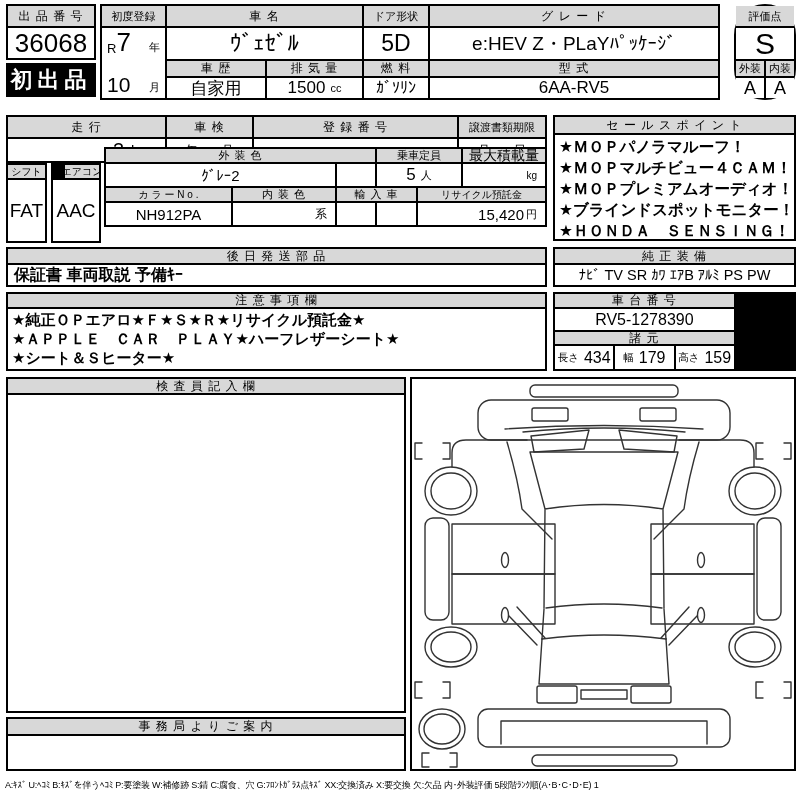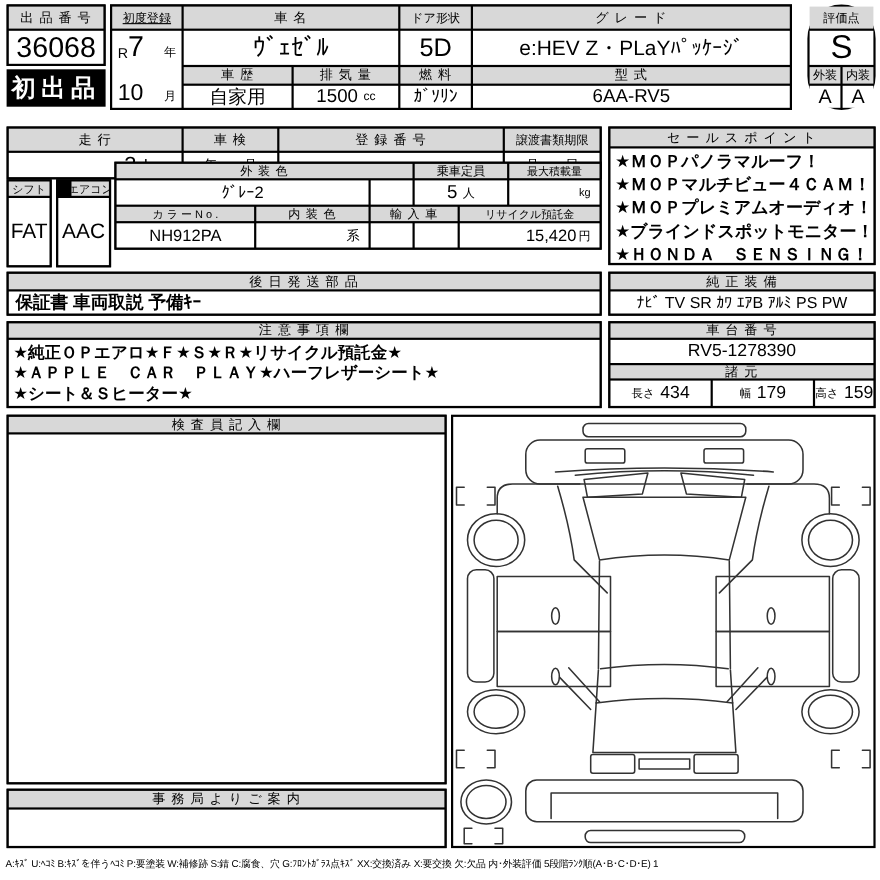--- a/index.html
+++ b/index.html
@@ -31,21 +31,21 @@
 
 <div id="sheet">
 
   <div class="grp" style="left:6px;top:4px;width:90px;height:56px;grid-template-columns:1fr;grid-template-rows:20px 1fr;">
     <div class="c h">出 品 番 号</div>
     <div class="c" style="font-size:26px;">36068</div>
   </div>
   <div class="badge">初出品</div>
 
   <div class="grp" style="left:100px;top:4px;width:620px;height:96px;grid-template-columns:63px 98px 95px 64px 1fr;grid-template-rows:20px 31px 15px 1fr;">
-    <div class="c h" style="grid-area:1/1/2/2;font-size:11px;letter-spacing:0;text-decoration:underline;">初度登録</div>
+    <div class="c h" style="grid-area:1/1/2/2;font-size:11px;letter-spacing:0;">初度登録</div>
     <div class="c h" style="grid-area:1/2/2/4;">車 名</div>
     <div class="c h" style="grid-area:1/4/2/5;font-size:11px;letter-spacing:0;">ドア形状</div>
     <div class="c h" style="grid-area:1/5/2/6;">グ レ ー ド</div>
 
     <div class="c regcell" style="grid-area:2/1/5/2;">
       <div class="regrow">
         <span style="font-size:13px;line-height:1;"><span>R</span></span>
         <span style="font-size:26px;line-height:1;margin-right:auto;">7</span>
         <span class="unit">年</span>
       </div>
@@ -100,21 +100,21 @@
     <div class="c" style="font-size:19px;">FAT</div>
   </div>
   <div class="grp" style="left:51px;top:163px;width:50px;height:80px;grid-template-columns:1fr;grid-template-rows:13px 1fr;">
     <div class="c h" style="font-size:10px;letter-spacing:0;margin-left:12px;">エアコン</div>
     <div class="c" style="font-size:19px;">AAC</div>
   </div>
 
   <div class="grp" style="left:104px;top:147px;width:443px;height:80px;grid-template-columns:125px 102px 38px 39px 43px 1fr;grid-template-rows:13px 22px 13px 1fr;">
     <div class="c h" style="grid-area:1/1/2/4;font-size:11px;">外 装 色</div>
     <div class="c h" style="grid-area:1/4/2/6;font-size:11px;letter-spacing:0;">乗車定員</div>
-    <div class="c h" style="grid-area:1/6/2/7;font-size:10px;letter-spacing:0;">最大積載量</div>
+    <div class="c h" style="grid-area:1/6/2/7;font-size:14px;letter-spacing:0;">最大積載量</div>
 
     <div class="c" style="grid-area:2/1/3/3;font-size:15px;">ｸﾞﾚｰ2</div>
     <div class="c" style="grid-area:2/3/3/4;"></div>
     <div class="c" style="grid-area:2/4/3/6;">
       <span style="font-size:17px;">5</span>
         <span class="unit">人</span>
     </div>
     <div class="c right" style="grid-area:2/6/3/7;font-size:10px;">kg</div>
 
     <div class="c h" style="grid-area:3/1/4/2;font-size:10px;letter-spacing:0;">カ ラ ー N o .</div>
@@ -155,21 +155,21 @@
 
   <div class="grp" style="left:6px;top:292px;width:541px;height:79px;grid-template-columns:1fr;grid-template-rows:13px 1fr;">
     <div class="c h">注 意 事 項 欄</div>
     <div class="c lines">
       <div class="bold" style="font-size:15px;">★純正ＯＰエアロ★Ｆ★Ｓ★Ｒ★リサイクル預託金★</div>
       <div class="bold" style="font-size:15px;">★ＡＰＰＬＥ　ＣＡＲ　ＰＬＡＹ★ハーフレザーシート★</div>
       <div class="bold" style="font-size:15px;">★シート＆Ｓヒーター★</div>
     </div>
   </div>
 
-  <div class="grp" style="left:553px;top:292px;width:243px;height:79px;grid-template-columns:1fr 1fr;grid-template-rows:13px 21px 12px 1fr;">
+  <div class="grp" style="left:553px;top:292px;width:243px;height:79px;grid-template-columns:1fr 1fr 1fr 1fr;grid-template-rows:13px 21px 12px 1fr;">
     <div class="c h" style="grid-area:1/1/2/4;">車 台 番 号</div>
     <div class="c" style="grid-area:2/1/3/4;font-size:16px;">RV5-1278390</div>
     <div class="c h" style="grid-area:3/1/4/4;">諸 元</div>
     <div class="c dimcell" style="grid-area:4/1/5/2;">
       <span class="dimlabel">長さ</span>
         <span class="dimval">434</span>
     </div>
     <div class="c dimcell" style="grid-area:4/2/5/3;">
       <span class="dimlabel">幅</span>
         <span class="dimval">179</span>

